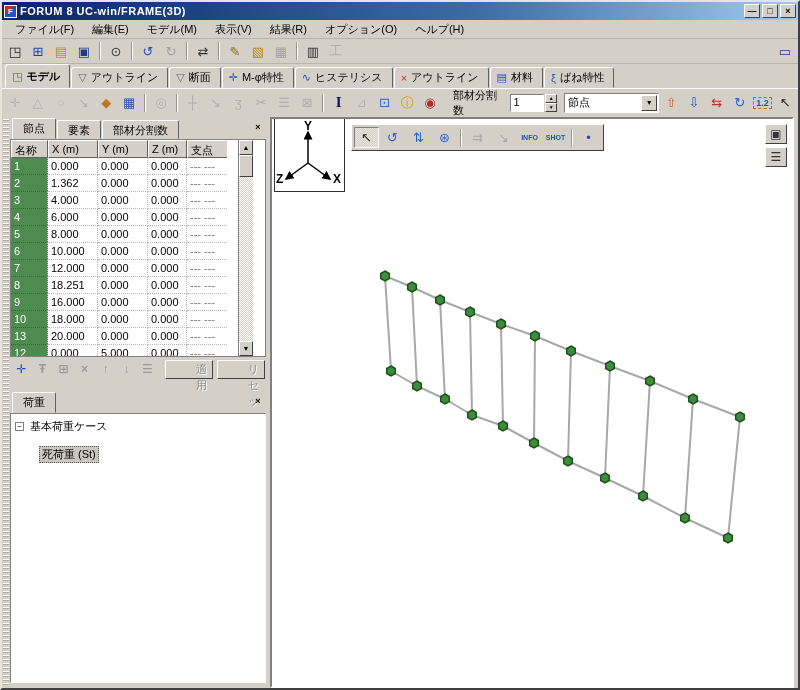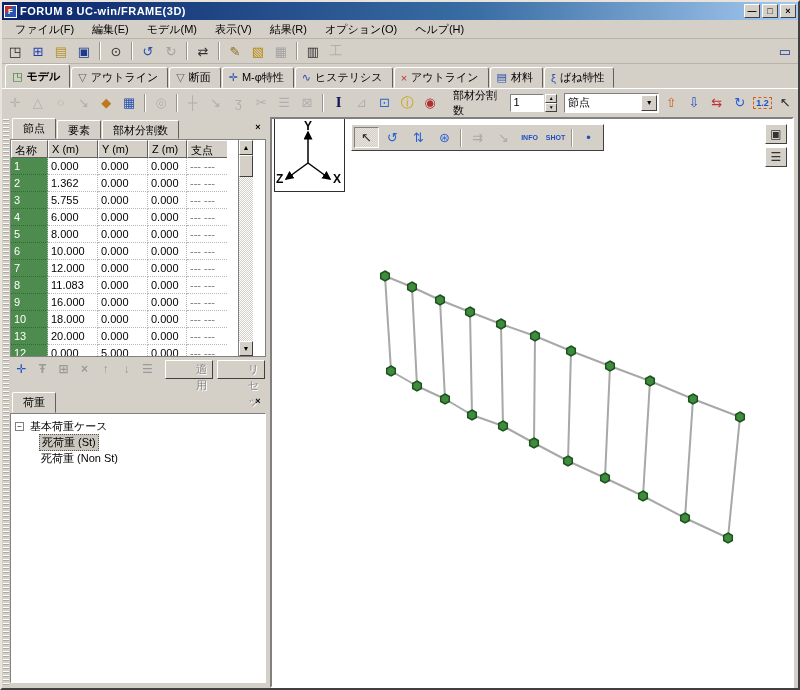--- a/index.html
+++ b/index.html
@@ -87,21 +87,21 @@
   .ft-ico { width:17px; height:17px; display:flex; align-items:center; justify-content:center; font-size:12px; font-weight:bold; }
   .gbtn { width:48px; height:19px; background:#d4d0c8; border:1px solid; border-color:#fff #404040 #404040 #fff;
     color:#8a8a8a; text-align:center; line-height:16px; text-shadow:1px 1px 0 #fff;padding-left:25px; }
 
   .panel-gap { height:10px; flex:0 0 10px; }
   .tree-box { flex:1; margin:0 2px 5px 0; background:#fff; border:1px solid; border-color:#808080 #fff #fff #808080;
     padding:4px 2px; overflow:hidden; }
   .tree-row { display:flex; align-items:center; height:16px; white-space:nowrap; }
   .tree-expander { width:9px; height:9px; border:1px solid #808080; background:#fff; font-size:8px; line-height:7px;
     text-align:center; margin:0 4px 0 2px; flex:0 0 9px; }
-  .tree-child { padding-left:26px; }
+  .tree-child { padding-left:26px;margin-top:12px; }
   .tree-label { padding:0 2px; }
   .tree-label.selected { background:#cbc7bf; border:1px dotted #555; }
 
   
   .viewport { flex:1; position:relative; background:#fff; border:2px solid; border-color:#808080 #fff #fff #808080;
     margin-left:2px; overflow:hidden; }
   .axes-box { position:absolute; left:2px; top:0; width:71px; height:73px; background:#fff;
     border:1px solid #303030; border-top:none; }
   .vp-toolbar { position:absolute; left:79px; top:5px; height:27px; display:flex; align-items:center; gap:1px;
     background:#d4d0c8; border:1px solid; border-color:#fff #404040 #404040 #fff; padding:1px 2px; }
@@ -365,21 +365,21 @@
               </div>
               <div class="tr">
                 <div class="td c0 rownum">2</div>
                 <div class="td c1">1.362</div>
                 <div class="td c2">0.000</div>
                 <div class="td c3">0.000</div>
                 <div class="td c4 support">--- ---</div>
               </div>
               <div class="tr">
                 <div class="td c0 rownum">3</div>
-                <div class="td c1">5.755</div>
+                <div class="td c1">4.000</div>
                 <div class="td c2">0.000</div>
                 <div class="td c3">0.000</div>
                 <div class="td c4 support">--- ---</div>
               </div>
               <div class="tr">
                 <div class="td c0 rownum">4</div>
                 <div class="td c1">6.000</div>
                 <div class="td c2">0.000</div>
                 <div class="td c3">0.000</div>
                 <div class="td c4 support">--- ---</div>
@@ -400,21 +400,21 @@
               </div>
               <div class="tr">
                 <div class="td c0 rownum">7</div>
                 <div class="td c1">12.000</div>
                 <div class="td c2">0.000</div>
                 <div class="td c3">0.000</div>
                 <div class="td c4 support">--- ---</div>
               </div>
               <div class="tr">
                 <div class="td c0 rownum">8</div>
-                <div class="td c1">11.083</div>
+                <div class="td c1">18.251</div>
                 <div class="td c2">0.000</div>
                 <div class="td c3">0.000</div>
                 <div class="td c4 support">--- ---</div>
               </div>
               <div class="tr">
                 <div class="td c0 rownum">9</div>
                 <div class="td c1">16.000</div>
                 <div class="td c2">0.000</div>
                 <div class="td c3">0.000</div>
                 <div class="td c4 support">--- ---</div>
@@ -486,23 +486,20 @@
         <div class="panel-close">×</div>
       </div>
       <div class="tree-box">
         <div class="tree-row">
           <span class="tree-expander">−</span>
           <span class="tree-label">基本荷重ケース</span>
         </div>
         <div id="treeChildren">
             <div class="tree-row tree-child">
               <span class="tree-label selected">死荷重 (St)</span>
-            </div>
-            <div class="tree-row tree-child">
-              <span class="tree-label">死荷重 (Non St)</span>
             </div>
           </div>
       </div>
     </div>
 
     <div class="viewport">
       <svg class="model-svg" id="modelSvg" width="530" height="553">
           <line x1="113" y1="157" x2="140" y2="168" stroke="#a8a8a8" stroke-width="2"></line>
           <line x1="119" y1="252" x2="145" y2="267" stroke="#a8a8a8" stroke-width="2"></line>
           <line x1="140" y1="168" x2="168" y2="181" stroke="#a8a8a8" stroke-width="2"></line>

